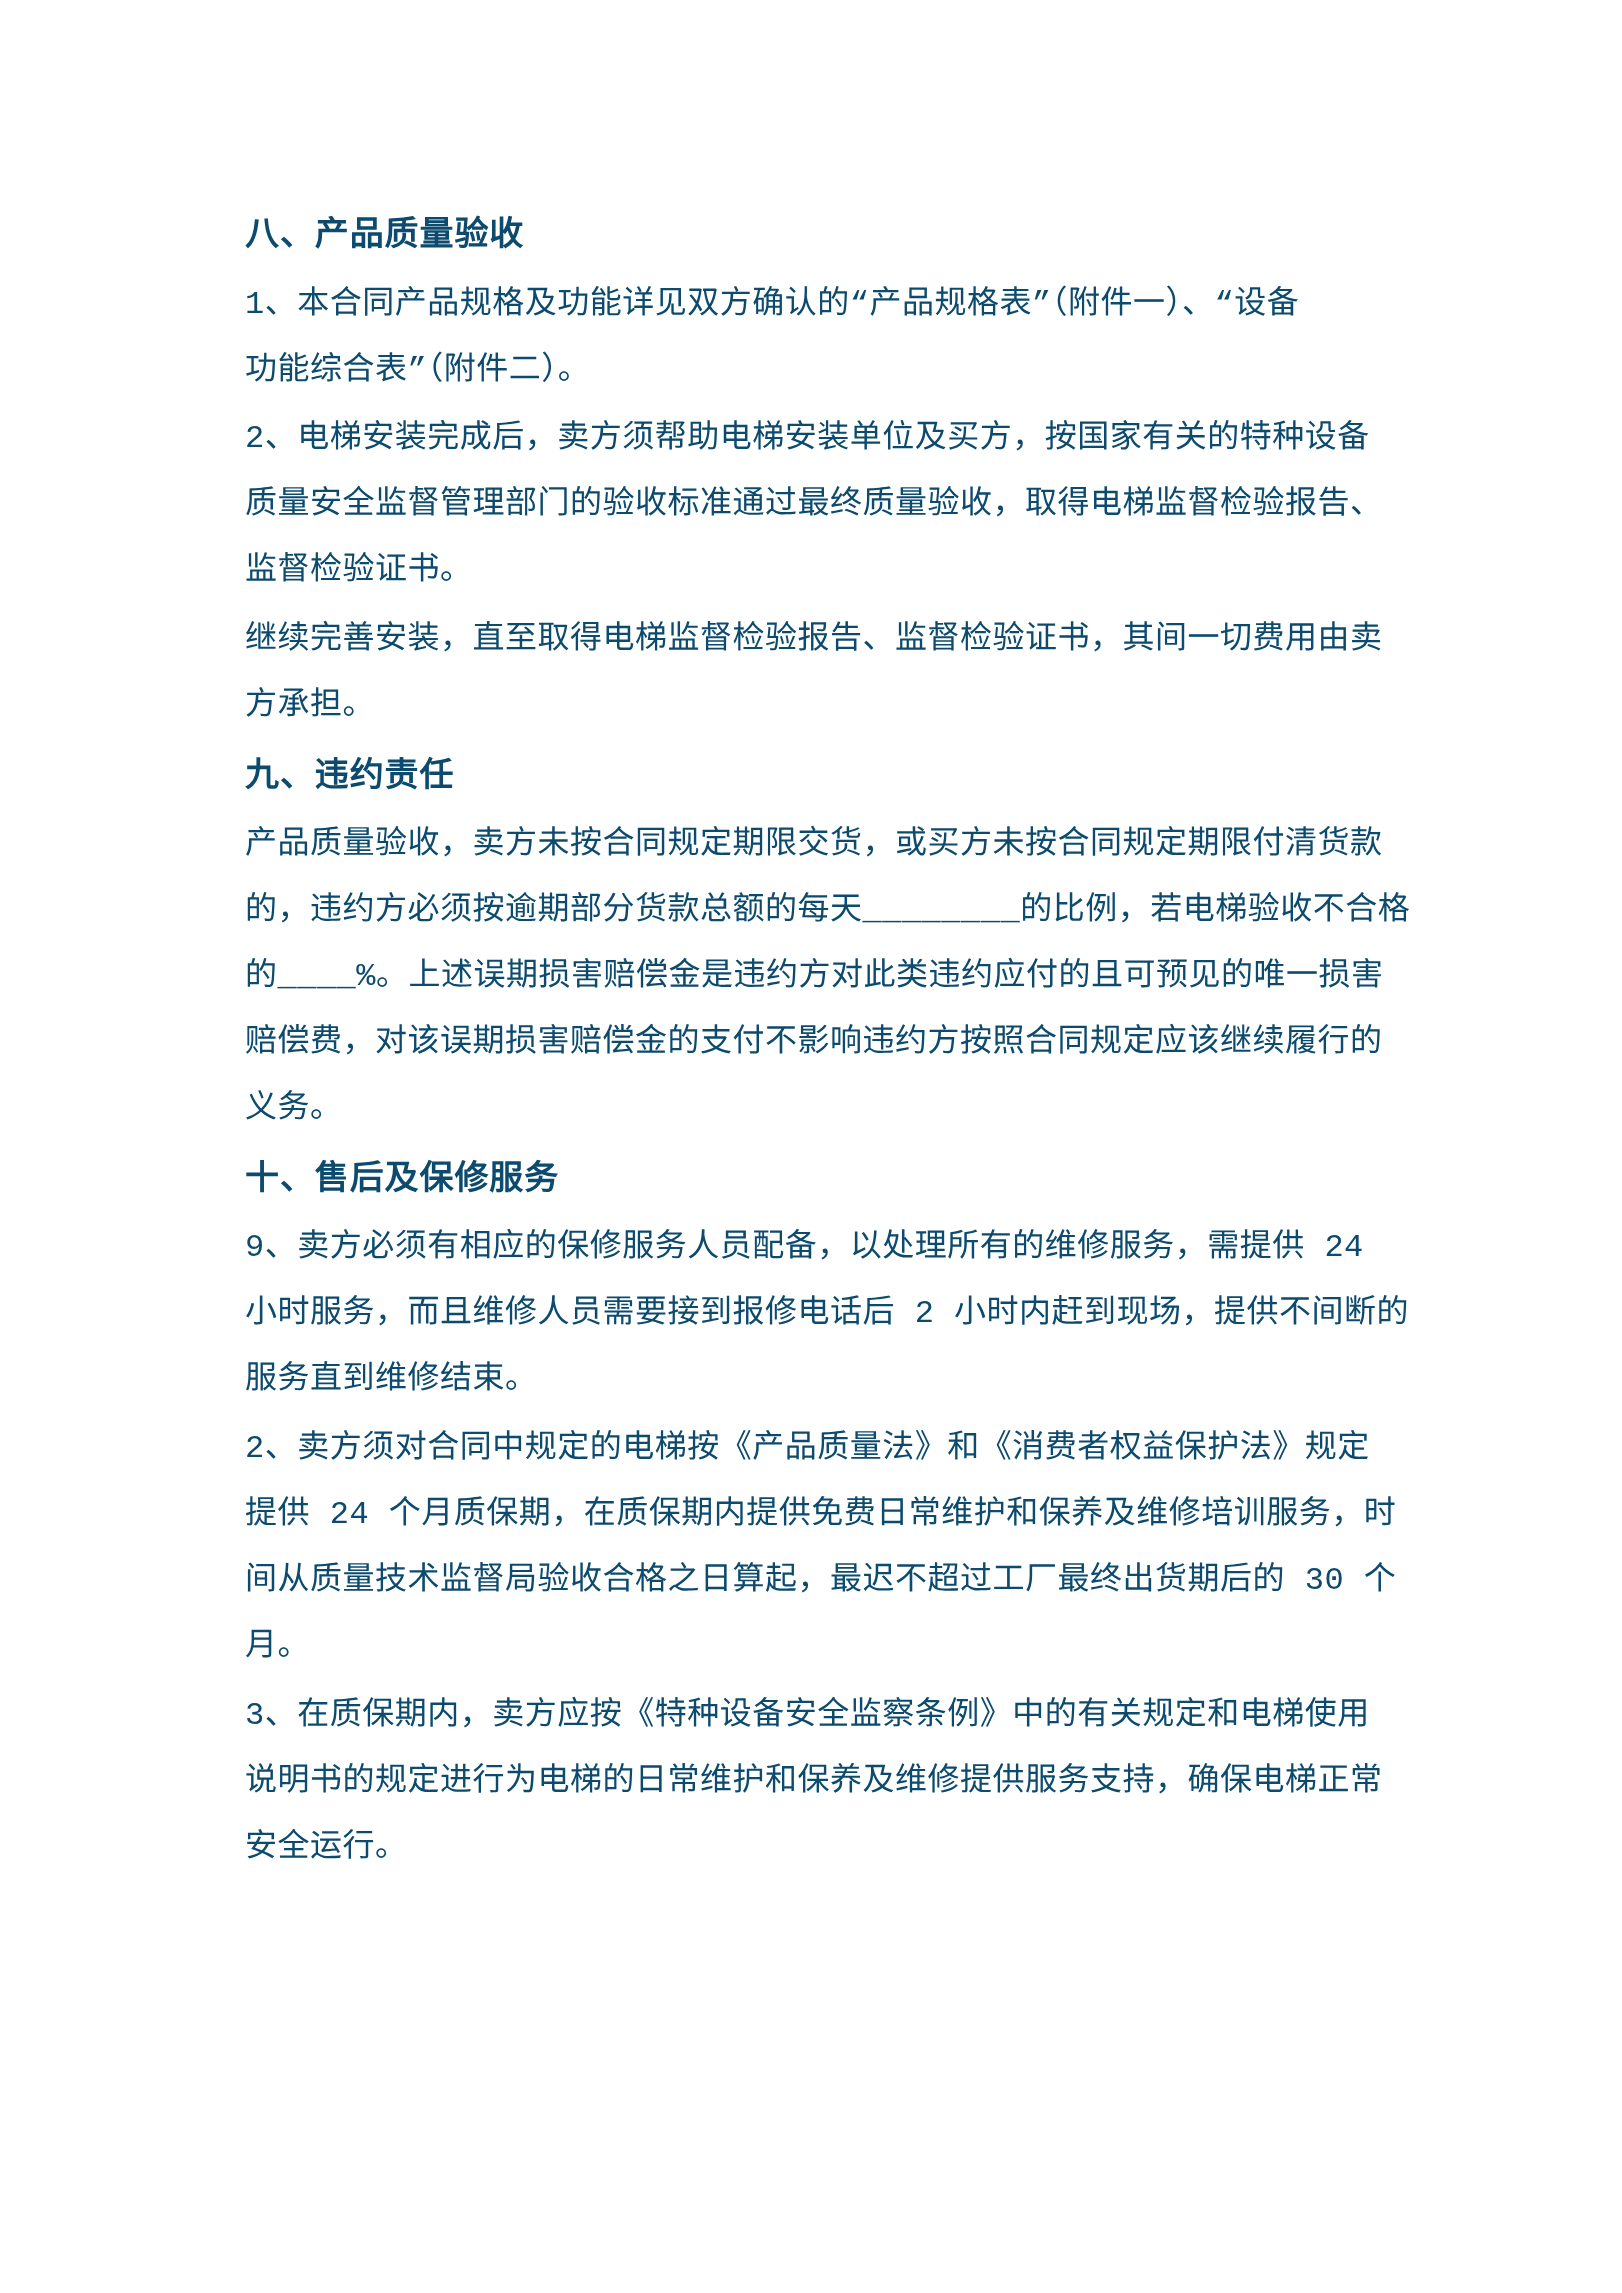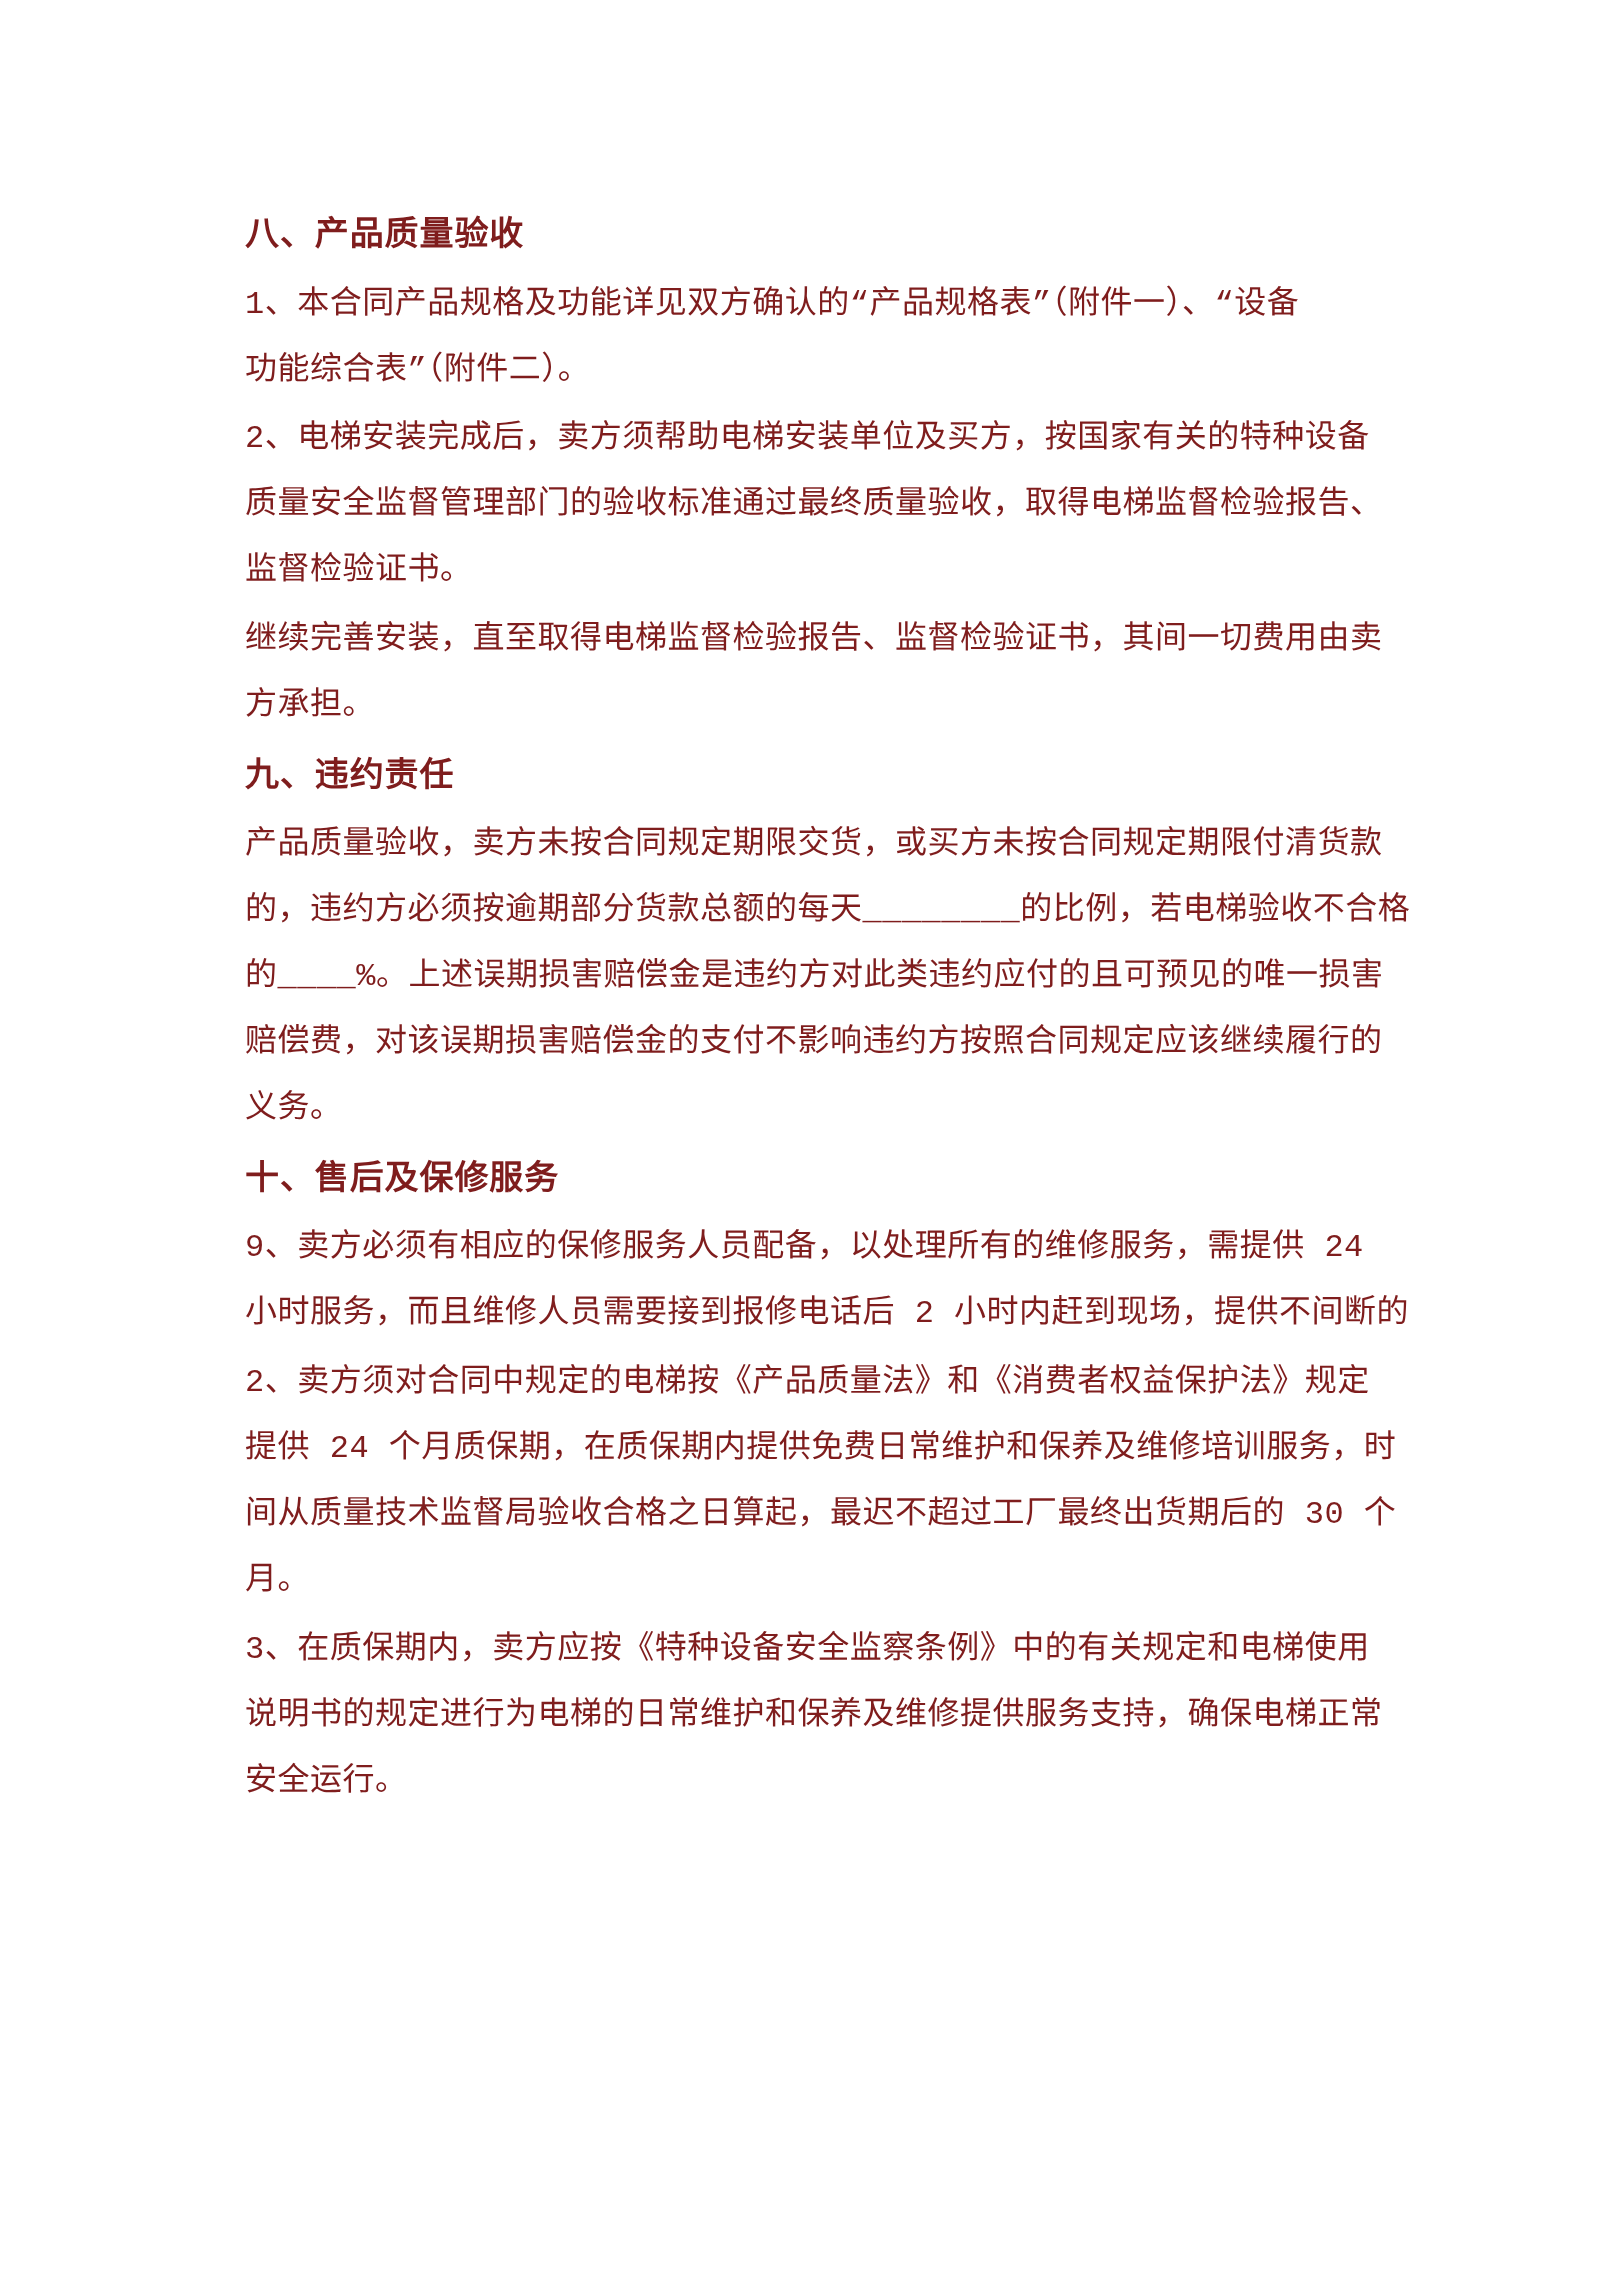--- a/index.html
+++ b/index.html
@@ -37,21 +37,21 @@
   }
   .line {
     line-height: 66px;
     letter-spacing: 0.5px;
     white-space: pre;
   }
 </style>
 </head>
 <body>
 
-<div class="page" style="background: rgb(255, 255, 255); color: #7f1d1d;">
+<div class="page" style="background: rgb(255, 255, 255); color: #0c4a6e;">
 
   <div class="section">
     <div class="heading">八、产品质量验收</div>
 
     <div class="para">
       <div class="line">1、本合同产品规格及功能详见双方确认的“产品规格表”（附件一）、“设备</div>
       <div class="line">功能综合表”（附件二）。</div>
     </div>
 
     <div class="para">
@@ -77,20 +77,21 @@
       <div class="line">义务。</div>
     </div>
   </div>
 
   <div class="section">
     <div class="heading">十、售后及保修服务</div>
 
     <div class="para">
       <div class="line">9、卖方必须有相应的保修服务人员配备，以处理所有的维修服务，需提供 24</div>
       <div class="line">小时服务，而且维修人员需要接到报修电话后 2 小时内赶到现场，提供不间断的</div>
+      <div class="line">服务直到维修结束。</div>
     </div>
 
     <div class="para">
       <div class="line">2、卖方须对合同中规定的电梯按《产品质量法》和《消费者权益保护法》规定</div>
       <div class="line">提供 24 个月质保期，在质保期内提供免费日常维护和保养及维修培训服务，时</div>
       <div class="line">间从质量技术监督局验收合格之日算起，最迟不超过工厂最终出货期后的 30 个</div>
       <div class="line">月。</div>
     </div>
 
     <div class="para">

